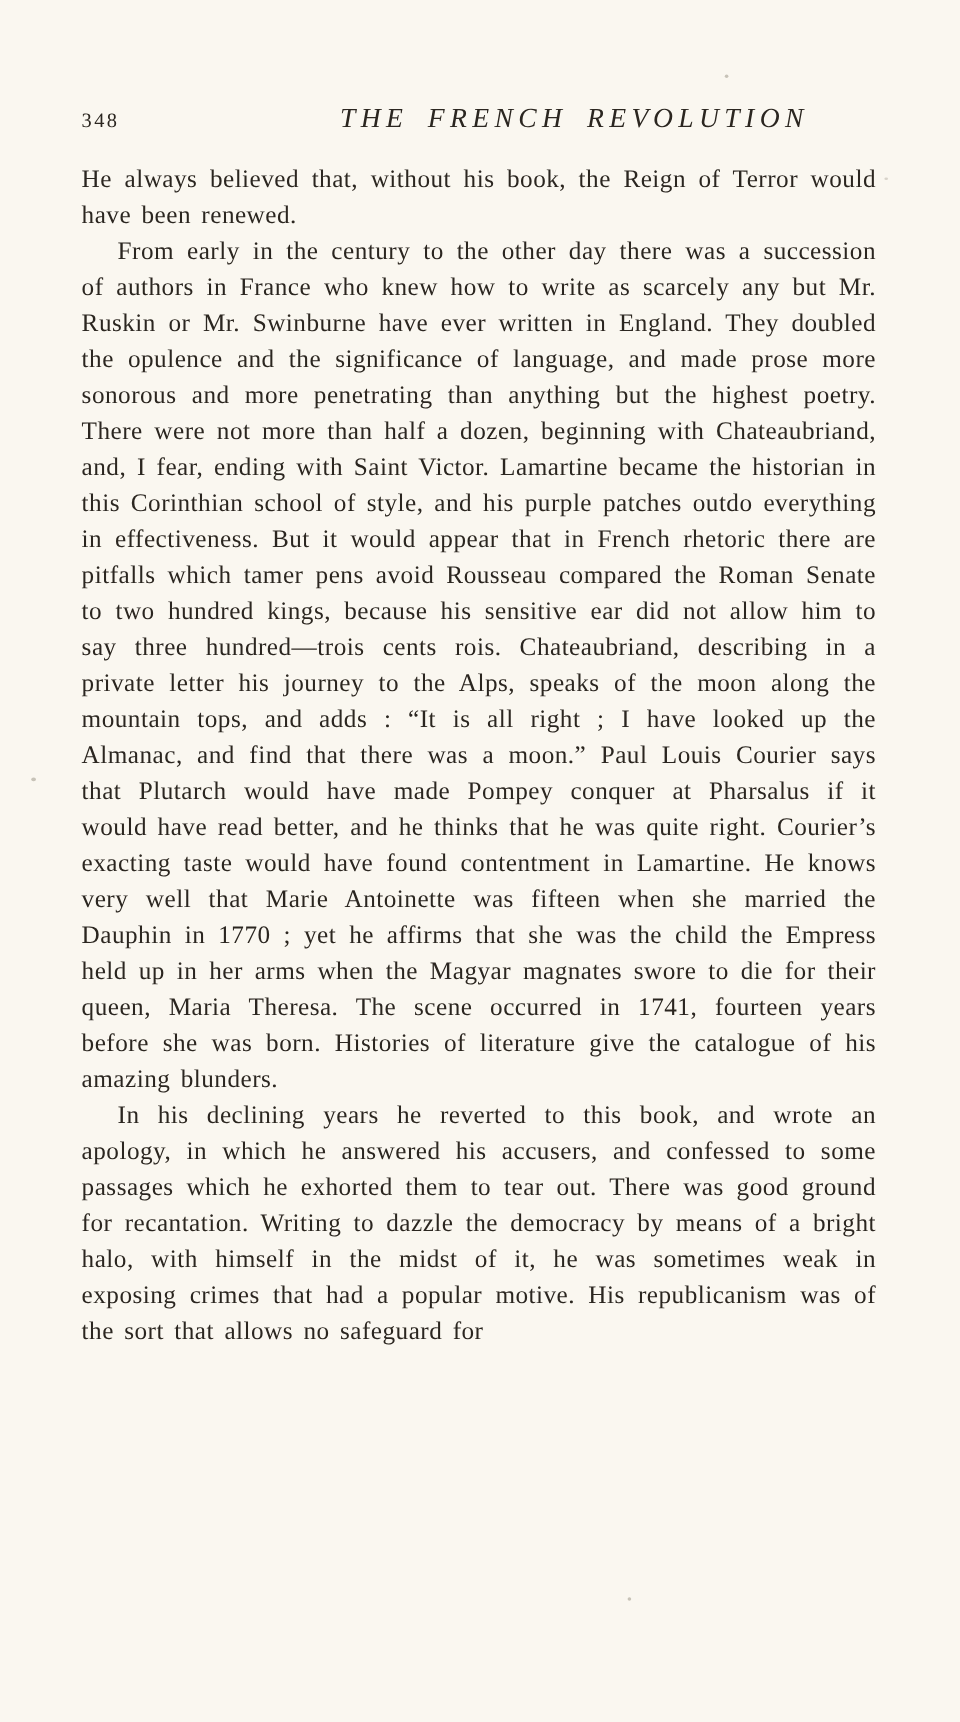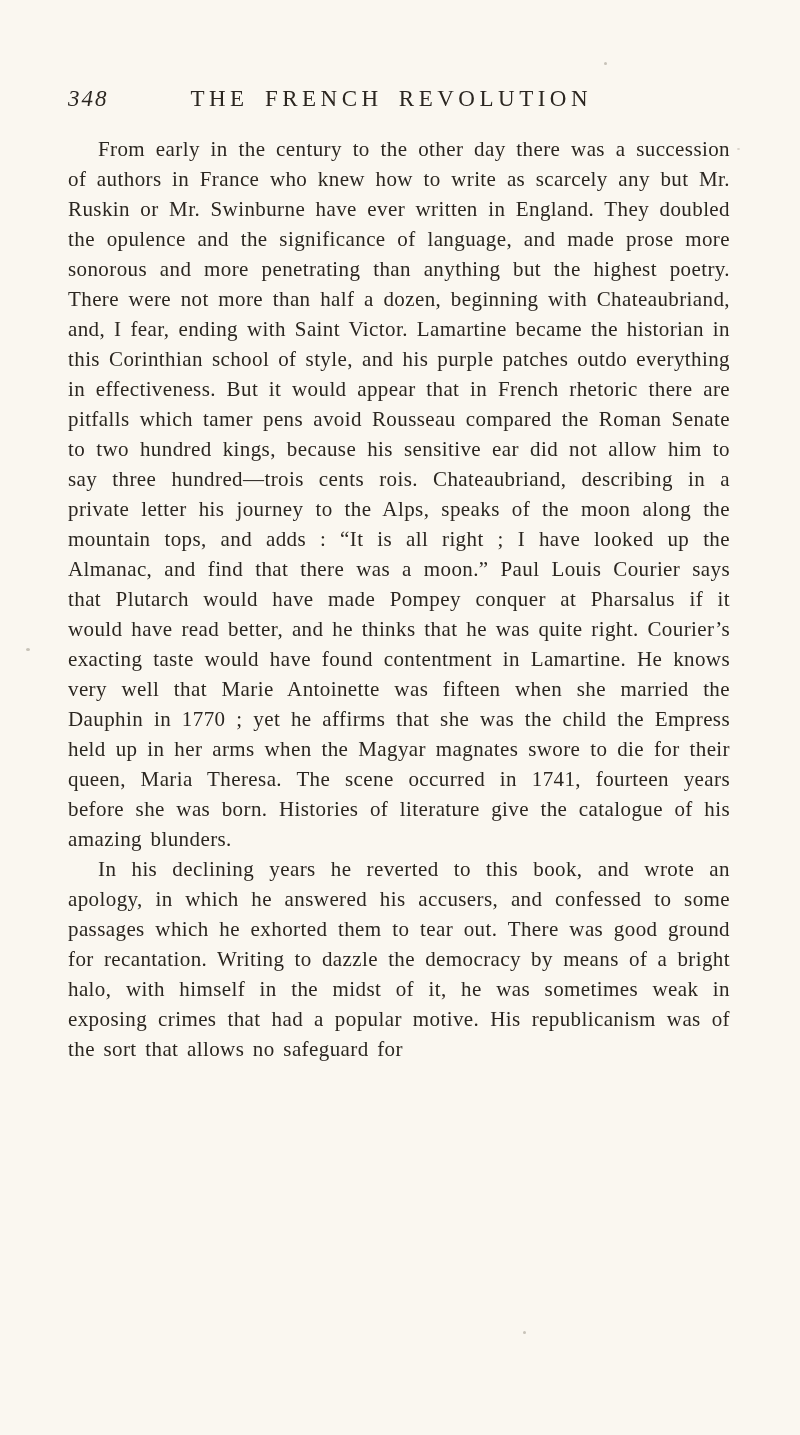--- a/index.html
+++ b/index.html
@@ -20,33 +20,33 @@
     left: 68px;
     top: 86px;
     width: 662px;
   }
   .running-head {
     display: flex;
     align-items: baseline;
     margin-bottom: 22px;
   }
   .page-number {
-    font-size: 23px;
+    font-size: 17px;
     letter-spacing: 2px;
     flex: 0 0 auto;
-    font-style: italic;
   }
   .running-title {
     flex: 1 1 auto;
-    text-align: center;
+    text-align: right;
     font-size: 23px;
     letter-spacing: 4.5px;
     word-spacing: 6px;
     padding-right: 56px;
     white-space: nowrap;
+    font-style: italic;
   }
   .body-text p {
     margin: 0;
     font-size: 21px;
     line-height: 30px;
     text-align: justify;
     letter-spacing: 0.4px;
     word-spacing: 3px;
     hyphens: none;
   }
@@ -76,19 +76,20 @@
 
 <div class="sheet">
 
   <header class="running-head">
     <span class="page-number">348</span>
     <span class="running-title">THE FRENCH REVOLUTION</span>
   </header>
 
   <main class="body-text">
 
+    <p class="para">He always believed that, without his book, the Reign of Terror would have been renewed.</p>
 
     <p class="para indent"><span>From early in the century to the other day there was a succession of authors in France who knew how to write as scarcely any but Mr. Ruskin or Mr. Swinburne have ever written in England.  They doubled the opulence and the significance of language, and made prose more sonorous and more penetrating than anything but the highest poetry.  There were not more than half a dozen, beginning with Chateaubriand, and, I fear, ending with Saint Victor.  Lamartine became the historian in this Corinthian school of style, and his purple patches outdo everything in effectiveness.  But it would appear that in French rhetoric there are pitfalls which tamer pens avoid Rousseau compared the Roman Senate to two hundred kings, because his sensitive ear did not allow him to say three hundred—</span><span class="italic">trois cents rois.</span><span>  Chateaubriand, describing in a private letter his journey to the Alps, speaks of the moon along the mountain tops, and adds : “It is all right ; I have looked up the Almanac, and find that there was a moon.”  Paul Louis Courier says that Plutarch would have made Pompey conquer at Pharsalus if it would have read better, and he thinks that he was quite right.  Courier’s exacting taste would have found contentment in Lamartine.  He knows very well that Marie Antoinette was fifteen when she married the Dauphin in 1770 ; yet he affirms that she was the child the Empress held up in her arms when the Magyar magnates swore to die for their queen, Maria Theresa.  The scene occurred in 1741, fourteen years before she was born.  Histories of literature give the catalogue of his amazing blunders.</span></p>
 
     <p class="para indent">In his declining years he reverted to this book, and wrote an apology, in which he answered his accusers, and confessed to some passages which he exhorted them to tear out.  There was good ground for recantation.  Writing to dazzle the democracy by means of a bright halo, with himself in the midst of it, he was sometimes weak in exposing crimes that had a popular motive.  His republicanism was of the sort that allows no safeguard for</p>
 
   </main>
 </div>
 
 </body></html>

